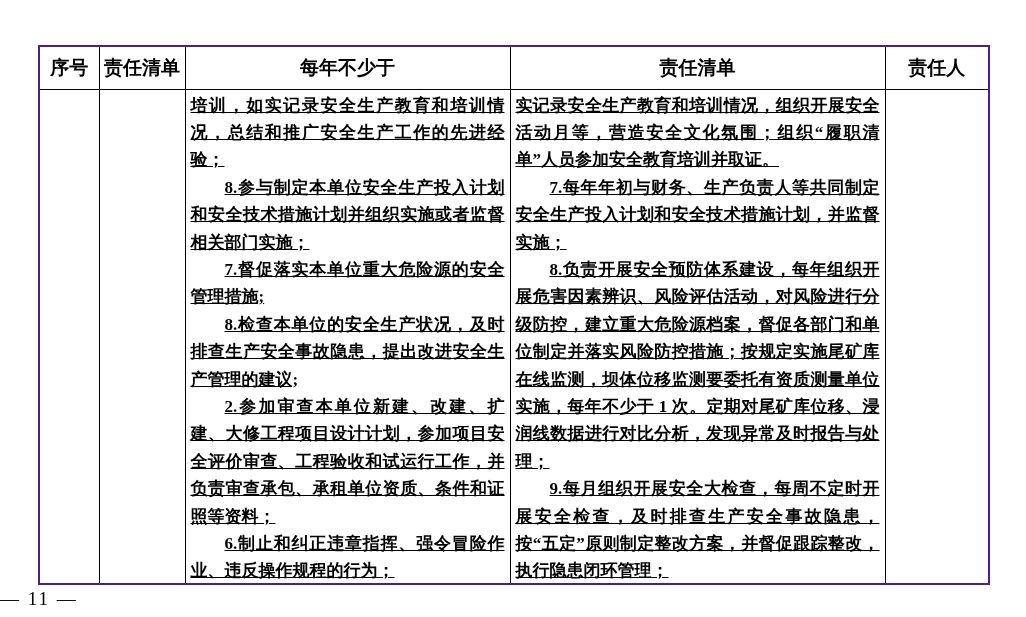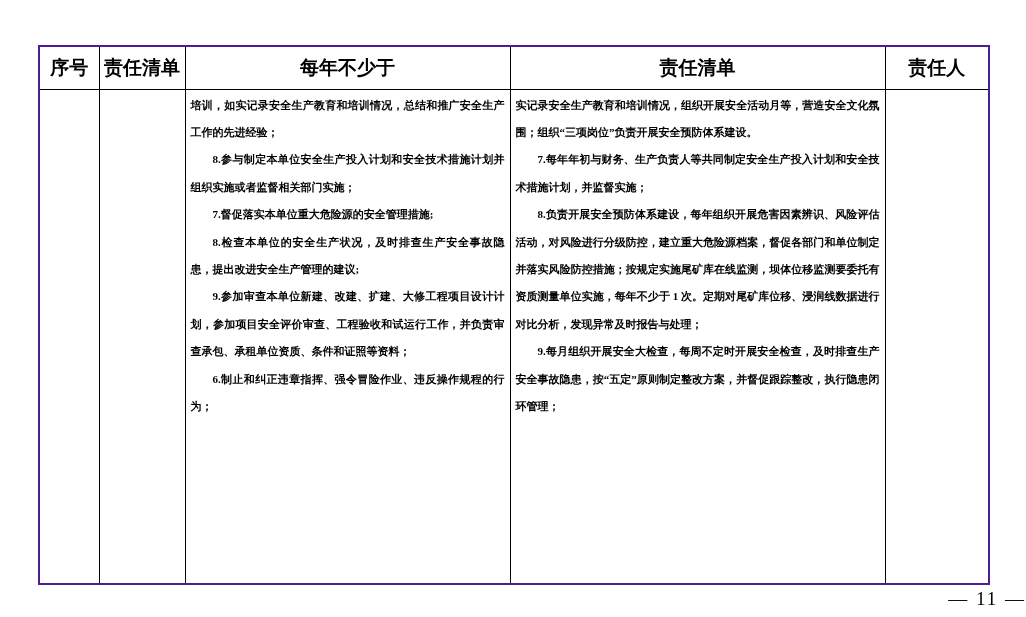--- a/index.html
+++ b/index.html
@@ -34,34 +34,35 @@
     height: 43px;
     vertical-align: middle;
     text-align: center;
     font-weight: bold;
     font-size: 19px;
     line-height: 1;
   }
   table.doc-table td.body-cell { height: 493px; }
   .cell-text {
     padding: 2px 5px 0 5px;
-    font-size: 11px;
+    font-size: 17px;
     line-height: 27.4px;
     font-weight: bold;
     text-align: justify;
     height: 493px;
     overflow: hidden;
+    text-decoration: underline;
   }
   .cell-text p { margin: 0; text-indent: 2em; }
   .cell-text p.cont { text-indent: 0; }
   .page-footer {
     position: absolute;
     left: 0; top: 588px;
     width: 100%;
-    text-align: right;
+    text-align: left;
     font-size: 19px;
     font-weight: normal;
     color: #000000;
     letter-spacing: 2px;
   }
 </style>
 </head>
 <body>
 
 <div class="page">
@@ -86,28 +87,28 @@
     <tbody>
       <tr>
         <td class="body-cell"></td>
         <td class="body-cell"></td>
         <td class="body-cell">
           <div class="cell-text">
             <p class="cont">培训，如实记录安全生产教育和培训情况，总结和推广安全生产工作的先进经验；</p>
             <p>8.参与制定本单位安全生产投入计划和安全技术措施计划并组织实施或者监督相关部门实施；</p>
             <p>7.督促落实本单位重大危险源的安全管理措施;</p>
             <p>8.检查本单位的安全生产状况，及时排查生产安全事故隐患，提出改进安全生产管理的建议;</p>
-            <p>9.参加审查本单位新建、改建、扩建、大修工程项目设计计划，参加项目安全评价审查、工程验收和试运行工作，并负责审查承包、承租单位资质、条件和证照等资料；</p>
+            <p>2.参加审查本单位新建、改建、扩建、大修工程项目设计计划，参加项目安全评价审查、工程验收和试运行工作，并负责审查承包、承租单位资质、条件和证照等资料；</p>
             <p>6.制止和纠正违章指挥、强令冒险作业、违反操作规程的行为；</p>
 
           </div>
         </td>
         <td class="body-cell">
           <div class="cell-text">
-            <p class="cont">实记录安全生产教育和培训情况，组织开展安全活动月等，营造安全文化氛围；组织“三项岗位”负责开展安全预防体系建设。</p>
+            <p class="cont">实记录安全生产教育和培训情况，组织开展安全活动月等，营造安全文化氛围；组织“履职清单”人员参加安全教育培训并取证。</p>
             <p>7.每年年初与财务、生产负责人等共同制定安全生产投入计划和安全技术措施计划，并监督实施；</p>
             <p>8.负责开展安全预防体系建设，每年组织开展危害因素辨识、风险评估活动，对风险进行分级防控，建立重大危险源档案，督促各部门和单位制定并落实风险防控措施；按规定实施尾矿库在线监测，坝体位移监测要委托有资质测量单位实施，每年不少于 1 次。定期对尾矿库位移、浸润线数据进行对比分析，发现异常及时报告与处理；</p>
             <p>9.每月组织开展安全大检查，每周不定时开展安全检查，及时排查生产安全事故隐患，按“五定”原则制定整改方案，并督促跟踪整改，执行隐患闭环管理；</p>
 
           </div>
         </td>
         <td class="body-cell"></td>
       </tr>
     </tbody>
   </table>

